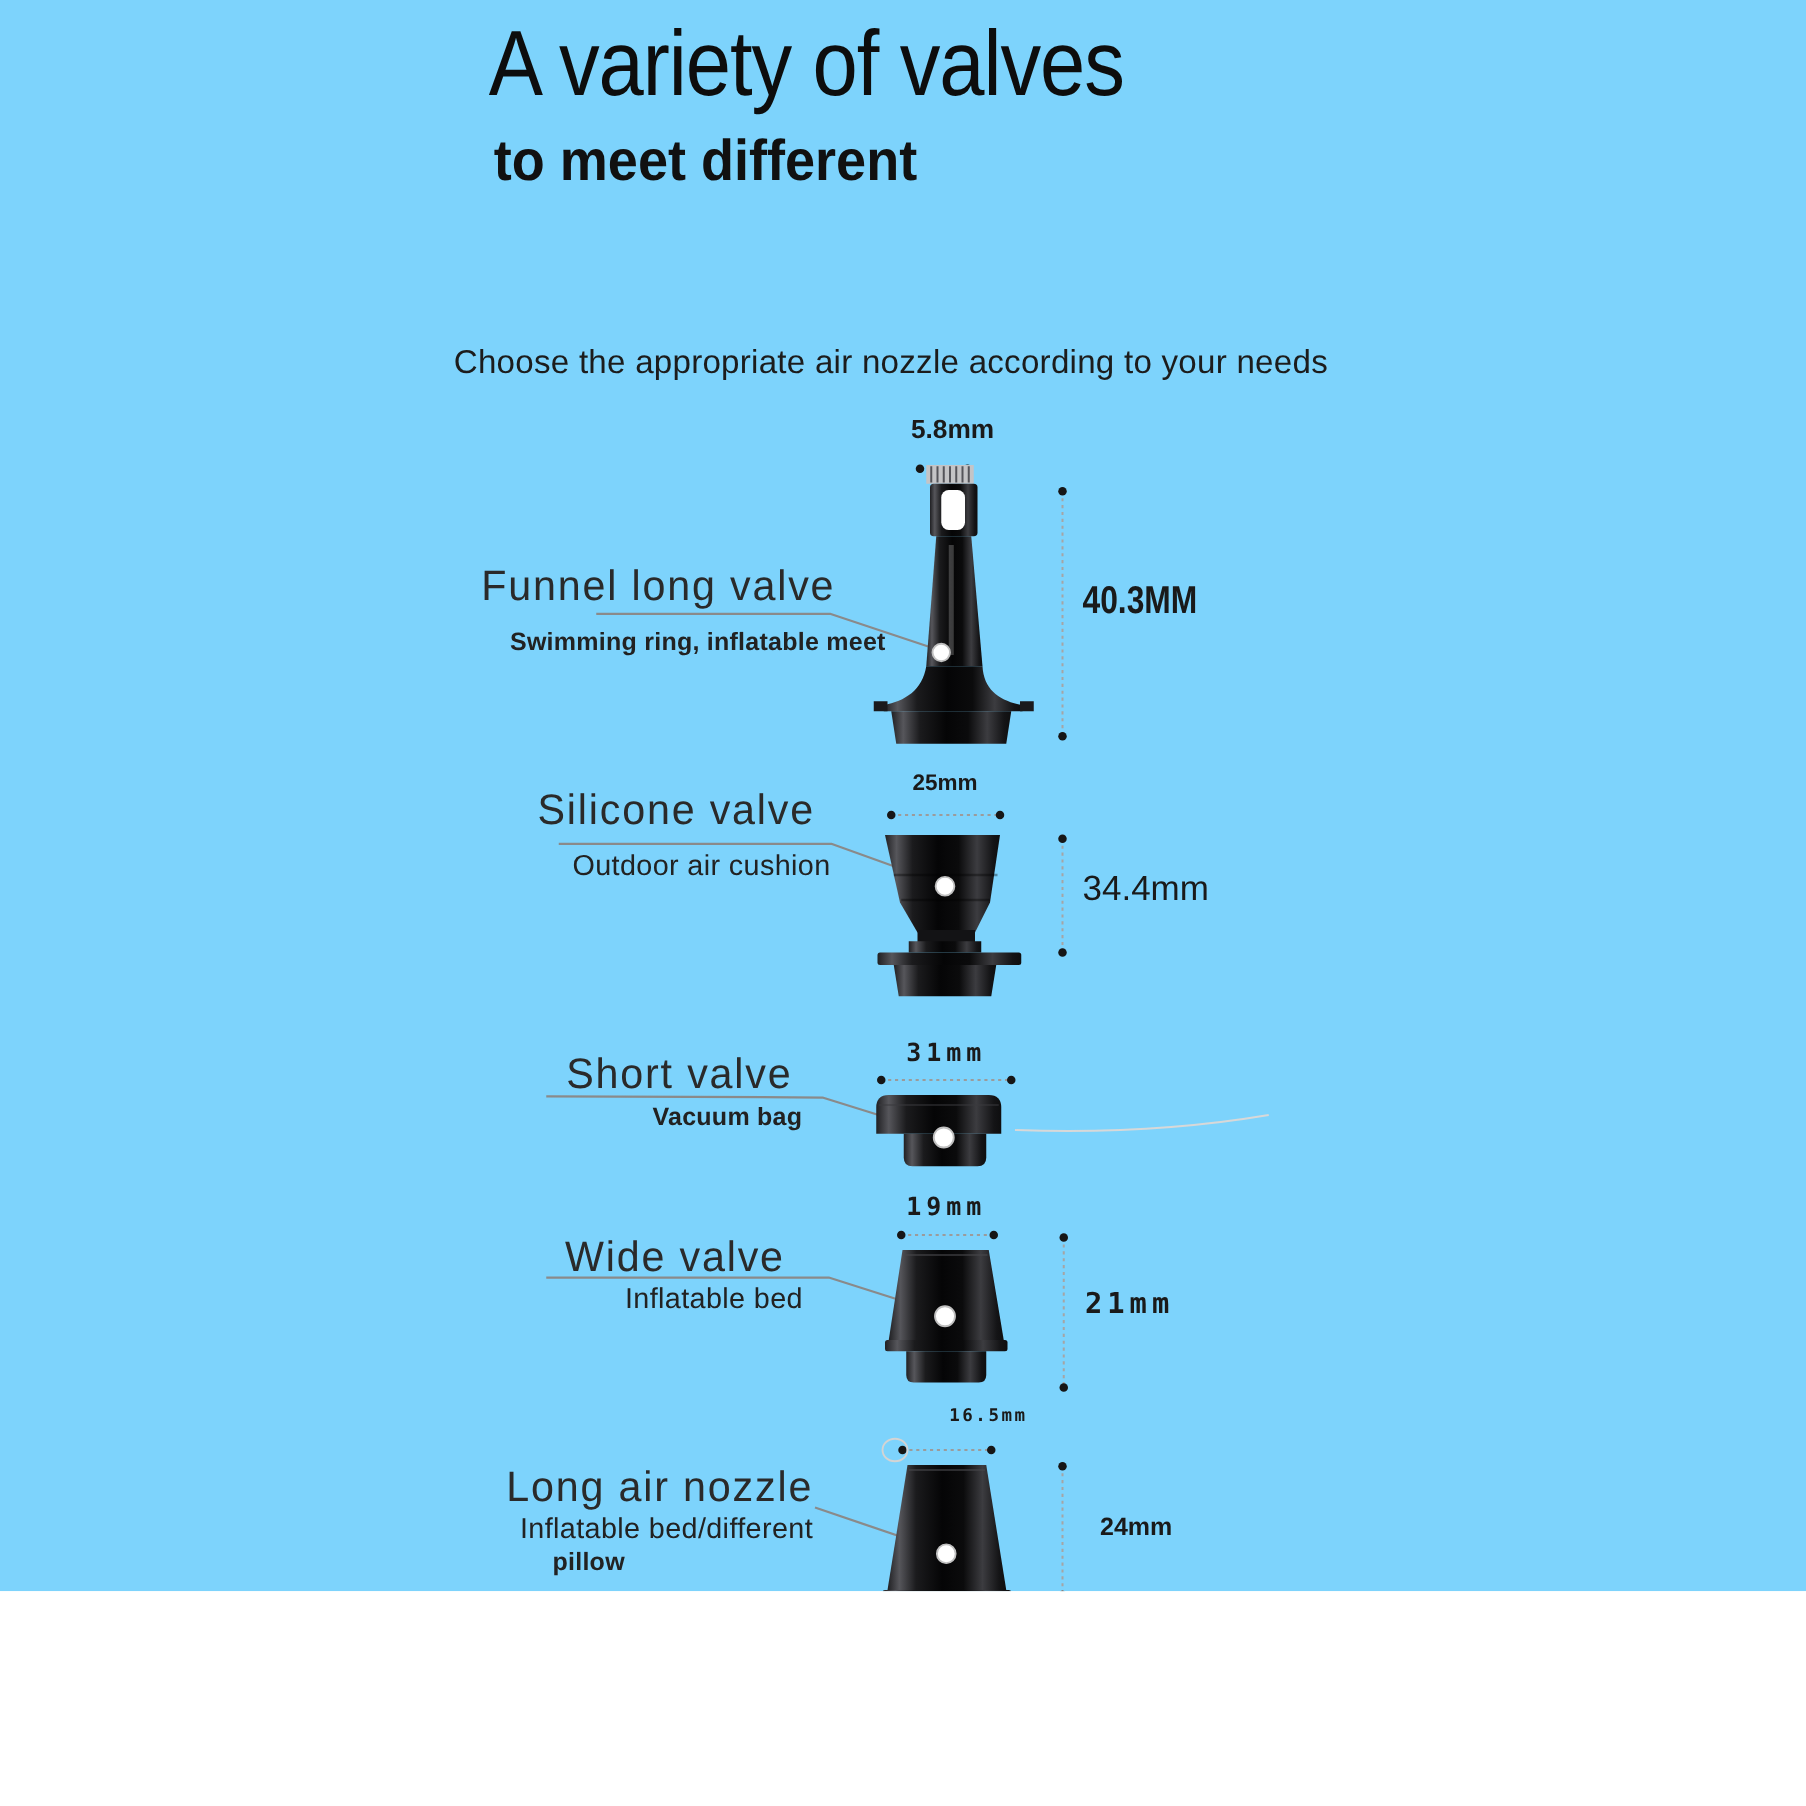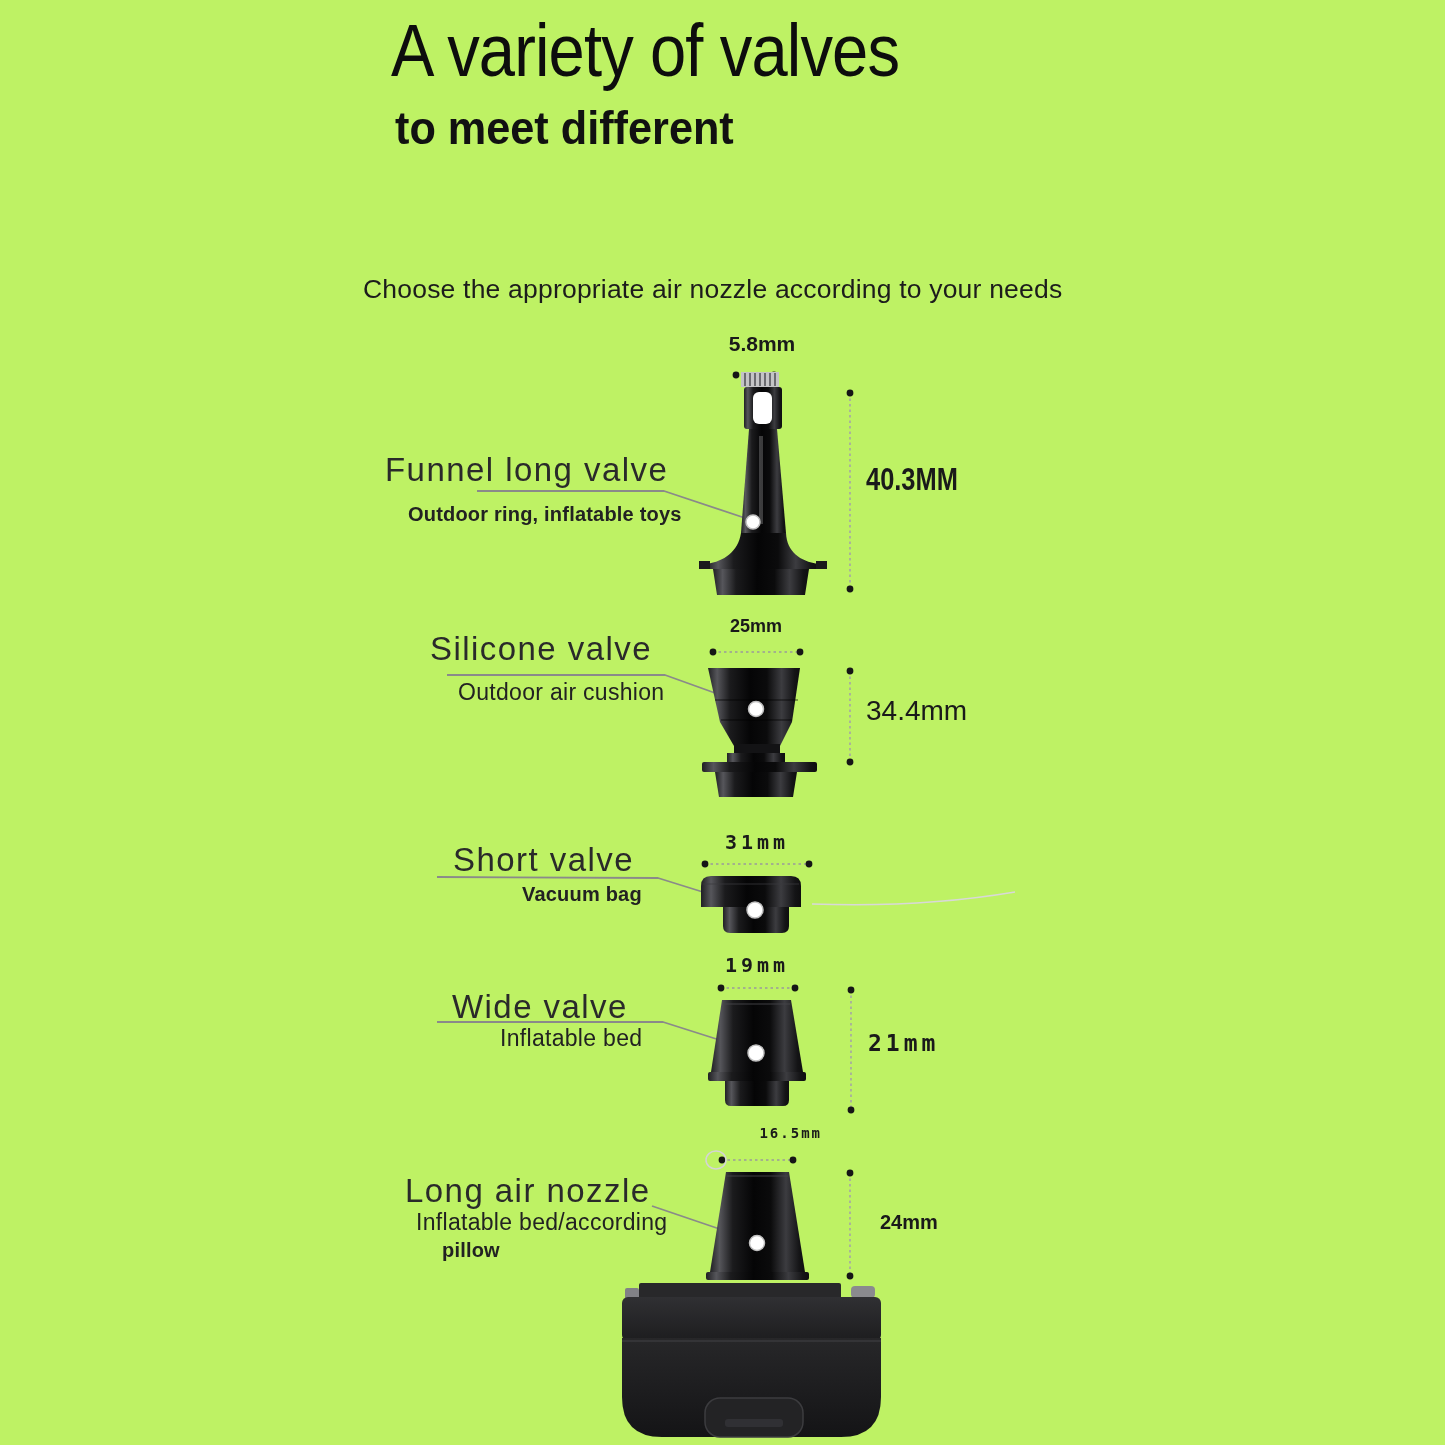--- a/index.html
+++ b/index.html
@@ -1,19 +1,19 @@
 <!DOCTYPE html>
 <html><head>
 <meta charset="utf-8">
 <style>
   html,body{margin:0;padding:0;background:#fff;}
   #canvas{
     position:relative;
-    width:1445px;height:1445px;
-    background:#bef264;
+    width:1445px;height:1273px;
+    background:#7dd3fc;
     overflow:hidden;
     font-family:"Liberation Sans", sans-serif;
     color:#111;
   }
   .abs{position:absolute;}
   
   .t1{
     left:391px;top:8px;
     font-size:74px;font-weight:400;color:#0d0d0d;
     letter-spacing:-1px;white-space:nowrap;
@@ -230,36 +230,36 @@
       <circle cx="753" cy="522" r="7"></circle>
       <circle cx="756" cy="709" r="7.5"></circle>
       <circle cx="755" cy="910" r="8"></circle>
       <circle cx="756" cy="1053" r="8"></circle>
       <circle cx="757" cy="1243" r="7.5"></circle>
     </g>
   </svg>
 
   <div class="abs dim-bold" style="left:712px;top:332px;width:100px;">5.8mm</div>
   <div class="abs vname" style="left:385px;top:450px;">Funnel long valve</div>
-  <div class="abs vuse-bold" style="left:408px;top:503px;">Outdoor ring, inflatable toys</div>
+  <div class="abs vuse-bold" style="left:408px;top:503px;">Swimming ring, inflatable meet</div>
   <div class="abs h-403">40.3MM</div>
 
   <div class="abs dim-bold" style="left:706px;top:616px;width:100px;font-size:18px;">25mm</div>
   <div class="abs vname" style="left:430px;top:629px;">Silicone valve</div>
   <div class="abs vuse-reg" style="left:458px;top:679px;">Outdoor air cushion</div>
   <div class="abs h-344">34.4mm</div>
 
   <div class="abs dim-mono" style="left:707px;top:830px;width:100px;">31mm</div>
   <div class="abs vname" style="left:453px;top:840px;">Short valve</div>
   <div class="abs vuse-bold" style="left:522px;top:883px;">Vacuum bag</div>
 
   <div class="abs dim-mono" style="left:707px;top:953px;width:100px;">19mm</div>
   <div class="abs vname" style="left:452px;top:987px;">Wide valve</div>
   <div class="abs vuse-reg" style="left:500px;top:1025px;">Inflatable bed</div>
   <div class="abs h-21">21mm</div>
 
   <div class="abs dim-mono-sm" style="left:697px;top:1125px;width:125px;">16.5mm</div>
   <div class="abs vname" style="left:405px;top:1171px;">Long air nozzle</div>
-  <div class="abs vuse-reg" style="left:416px;top:1209px;">Inflatable bed/according</div>
+  <div class="abs vuse-reg" style="left:416px;top:1209px;">Inflatable bed/different</div>
   <div class="abs vuse-bold" style="left:442px;top:1239px;">pillow</div>
   <div class="abs h-24">24mm</div>
 
 </div>
 
 </body></html>

